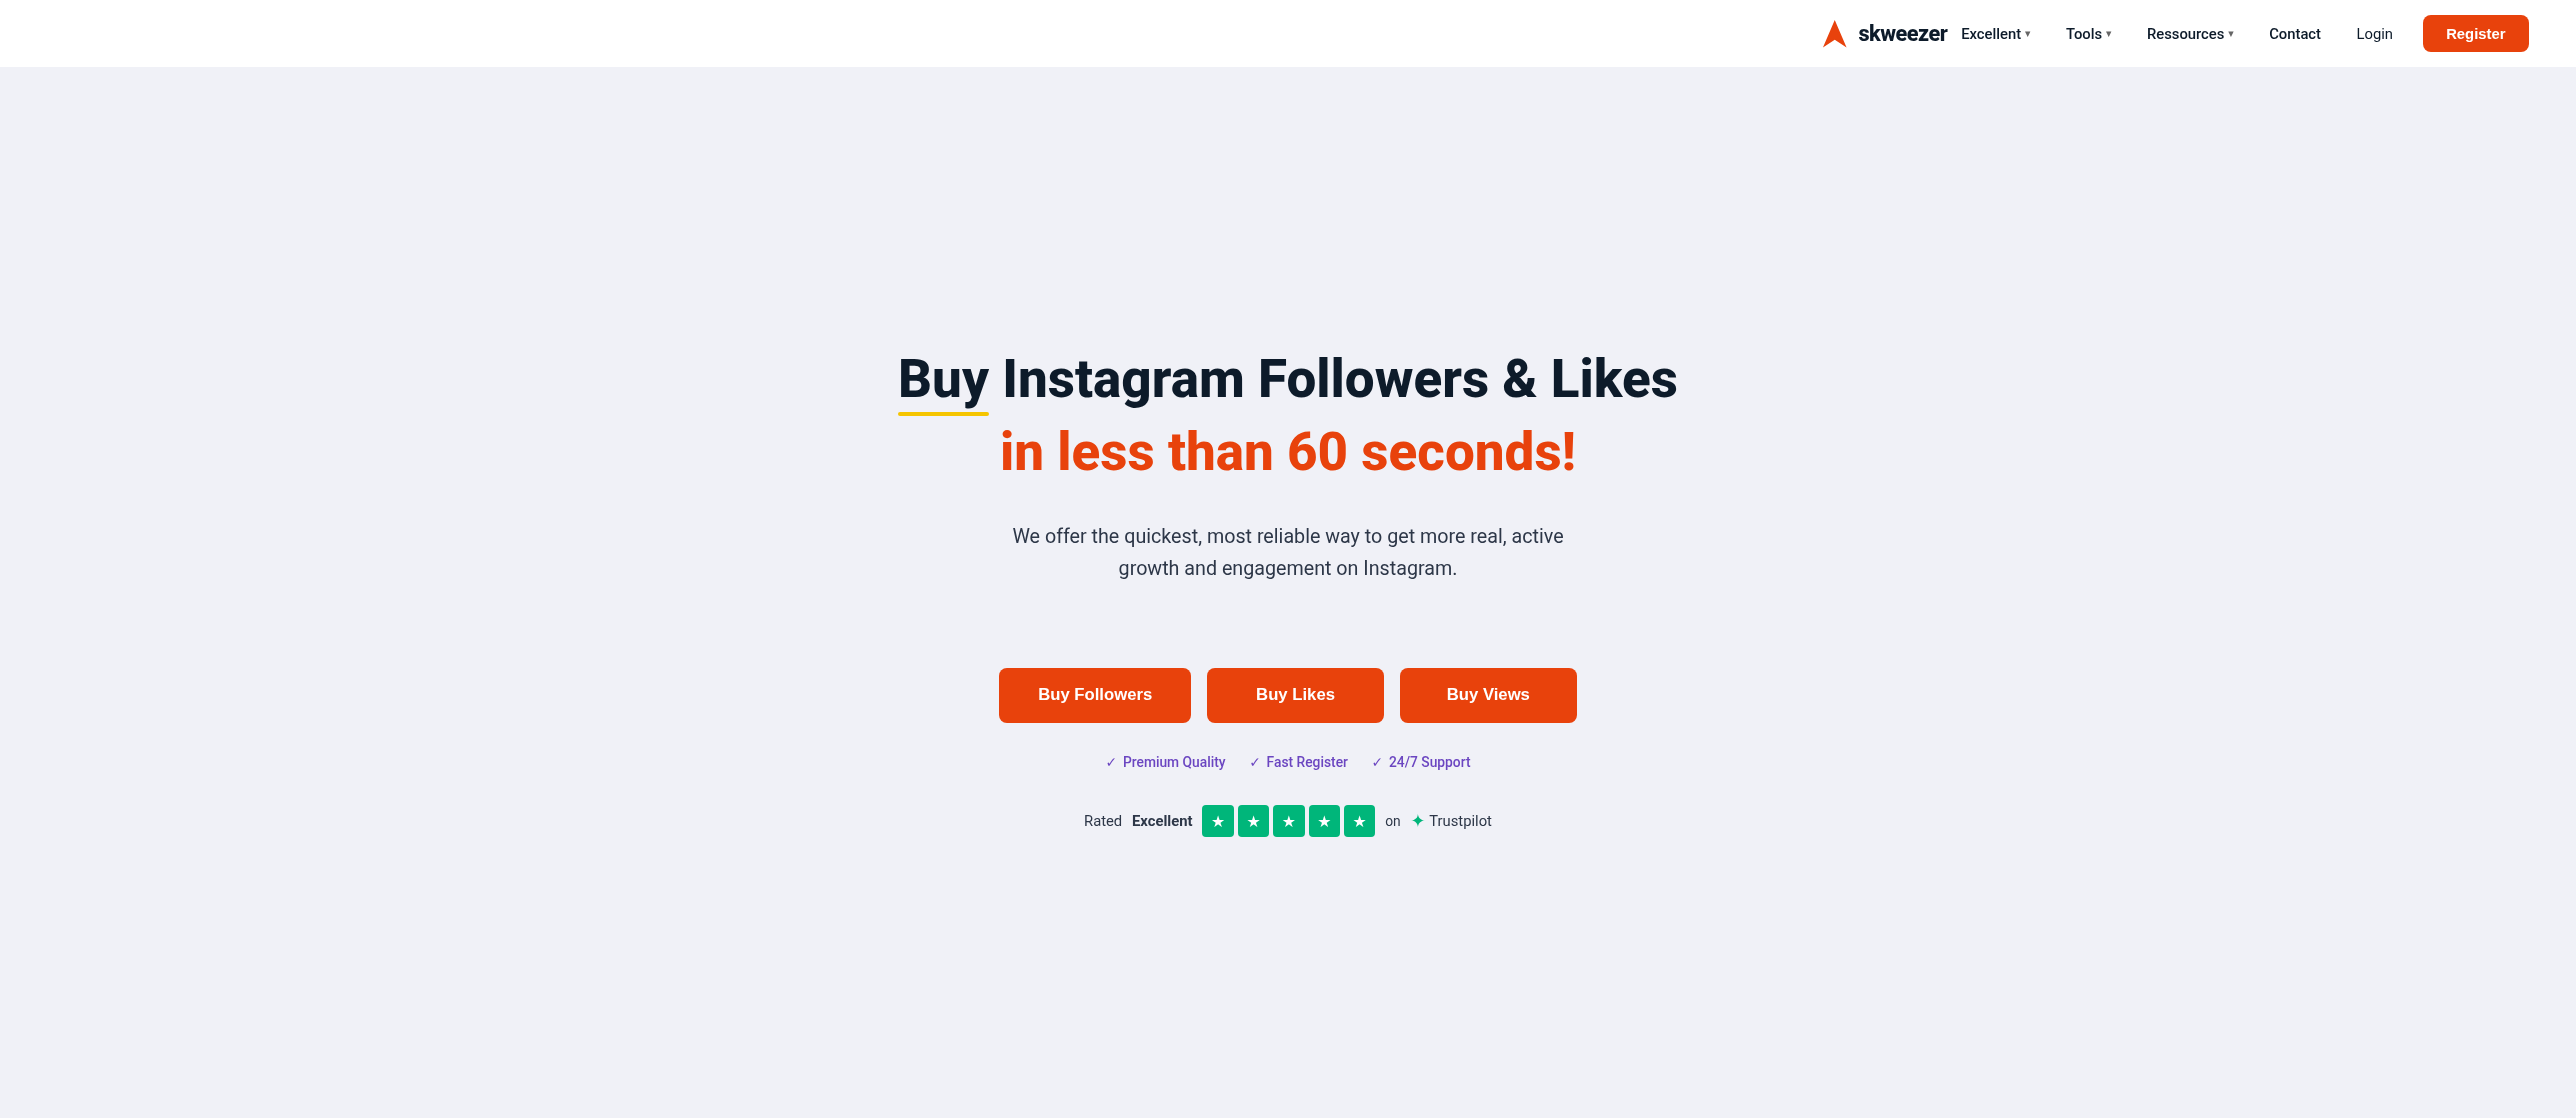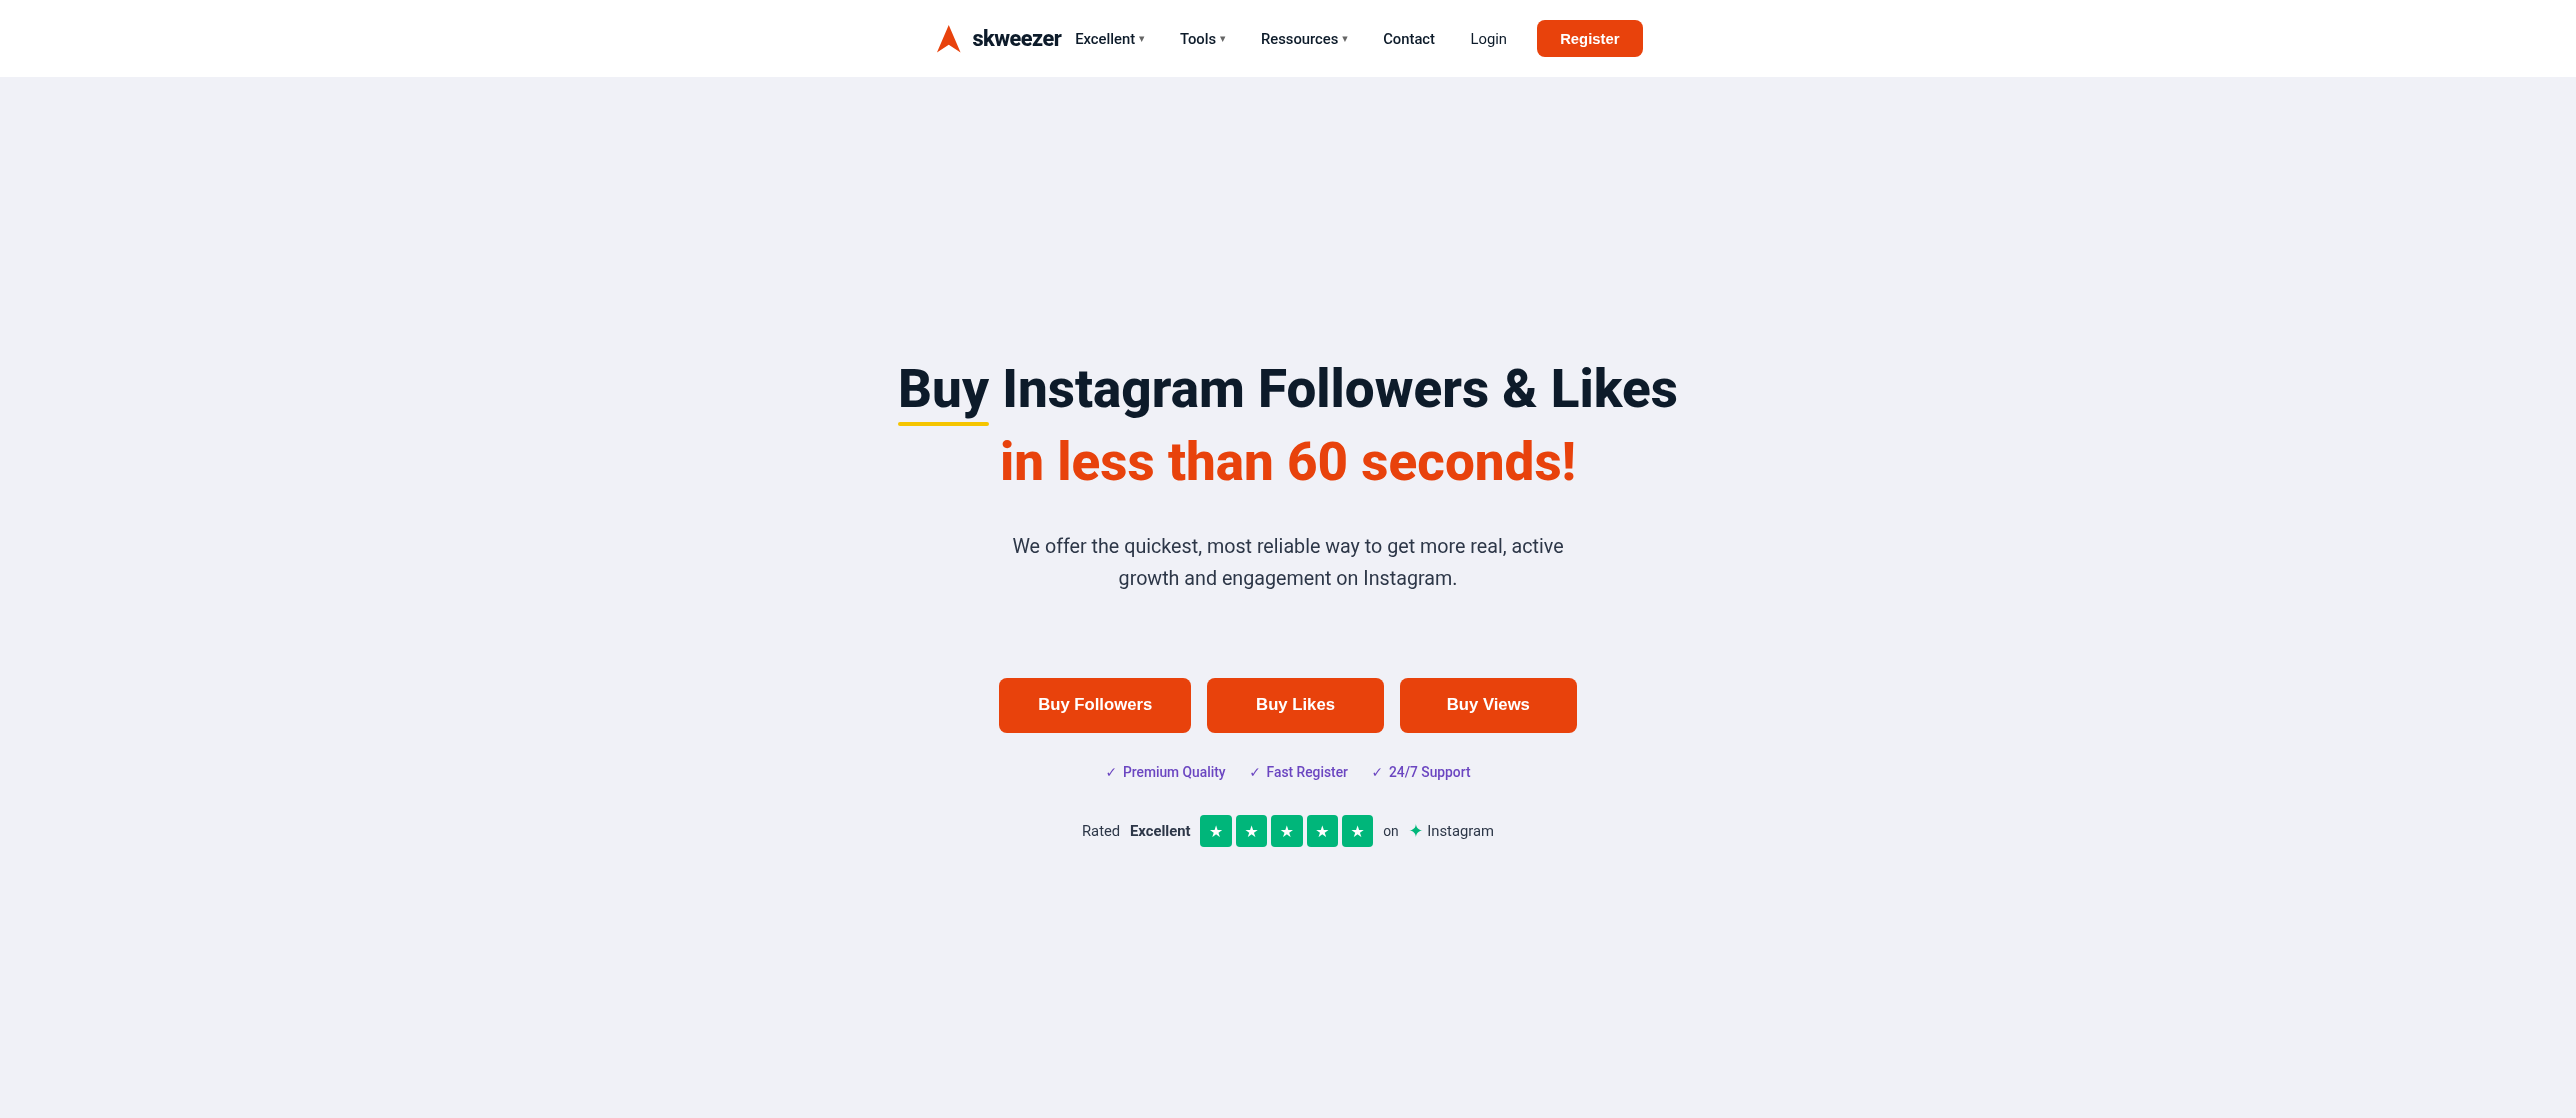--- a/index.html
+++ b/index.html
@@ -12,23 +12,23 @@
       font-family: -apple-system, BlinkMacSystemFont, 'Segoe UI', Roboto, sans-serif;
       background: #f4f5f9;
       min-height: 100vh;
     }
 
     
     nav {
       background: #ffffff;
       display: flex;
       align-items: center;
-      justify-content: center;
+      justify-content: flex-end;
       padding: 0 47px;
-      height: 77px;
+      height: 67px;
       box-shadow: 0 1px 3px rgba(0,0,0,0.06);
     }
 
     .logo-area {
       display: flex;
       align-items: center;
       gap: 7.9px;
       text-decoration: none;
     }
 
@@ -293,17 +293,17 @@
     <div class="tp-stars">
       <div class="tp-star">★</div>
       <div class="tp-star">★</div>
       <div class="tp-star">★</div>
       <div class="tp-star">★</div>
       <div class="tp-star">★</div>
     </div>
     <span class="tp-on">on</span>
     <div class="tp-logo">
       <span class="tp-logo-star">✦</span>
-      <span>Instagram</span>
+      <span>Trustpilot</span>
     </div>
   </div>
 </section>
 
 
 </body></html>

